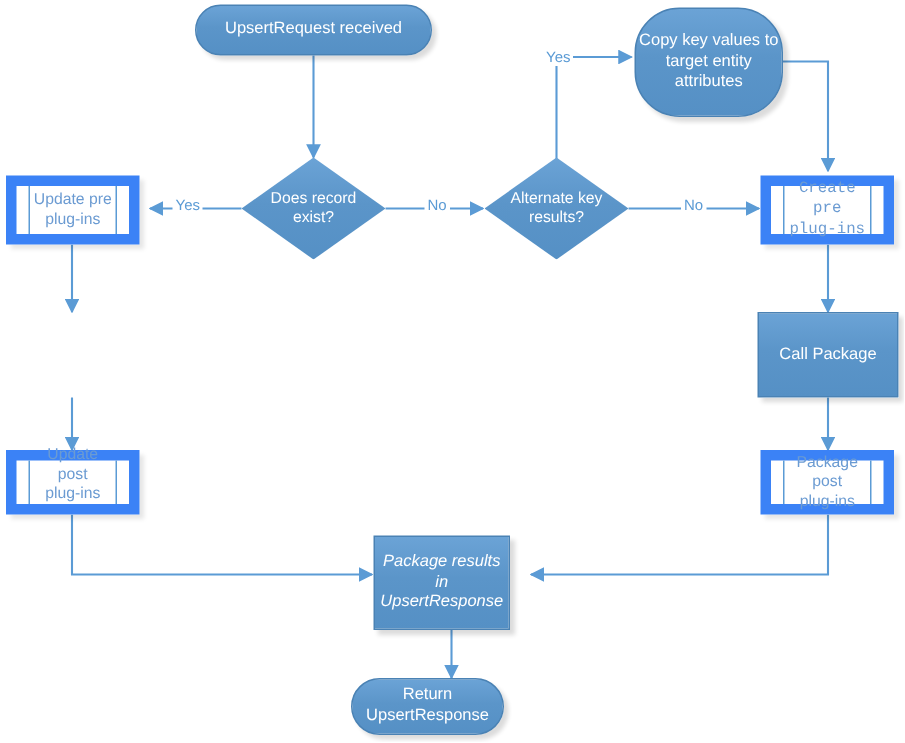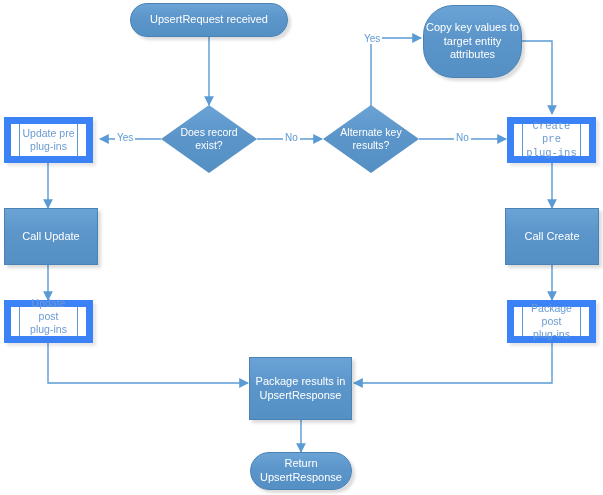--- a/index.html
+++ b/index.html
@@ -167,49 +167,46 @@
     <span class="lbl">Copy key values to
 target entity
 attributes</span>
   </div>
 
   <div class="node predefined" style="left:4px; top:117px; width:89px; height:46px;">
     <span class="lbl">Update pre
 plug-ins</span>
   </div>
 
-  <div class="node fill-solid process" style="left:4px; top:208px; width:94px; height:57px;">
-    <span class="lbl">Call Update</span>
-  </div>
 
   <div class="node predefined" style="left:4px; top:300px; width:89px; height:43px;align-items:flex-end;">
     <span class="lbl">Update post
 plug-ins</span>
   </div>
 
   <div class="node predefined" style="left:507px; top:117px; width:89px; height:46px;font-family:Liberation Mono, monospace;">
     <span class="lbl">Create pre
 plug-ins</span>
   </div>
 
   <div class="node fill-solid process" style="left:505px; top:208px; width:94px; height:57px;">
-    <span class="lbl">Call Create</span>
+    <span class="lbl">Call Package</span>
   </div>
 
   <div class="node predefined" style="left:507px; top:300px; width:89px; height:43px;">
     <span class="lbl">Package post
 plug-ins</span>
   </div>
 
-  <div class="node fill-solid process" style="left:249px; top:357px; width:103px; height:63px;">
+  <div class="node fill-solid process" style="left:249px; top:357px; width:91px; height:63px;font-style:italic;">
     <span class="lbl">Package results in
 UpsertResponse</span>
   </div>
 
-  <div class="node fill-solid terminator" style="left:250px; top:452px; width:102px; height:38px;">
+  <div class="node fill-solid terminator" style="left:234px; top:452px; width:102px; height:38px;">
     <span class="lbl">Return
 UpsertResponse</span>
   </div>
 
   <div class="edge-label" style="left:115px; top:132px;">Yes</div>
 
   <div class="edge-label" style="left:283px; top:132px;">No</div>
 
   <div class="edge-label" style="left:362px; top:33px;">Yes</div>
 

